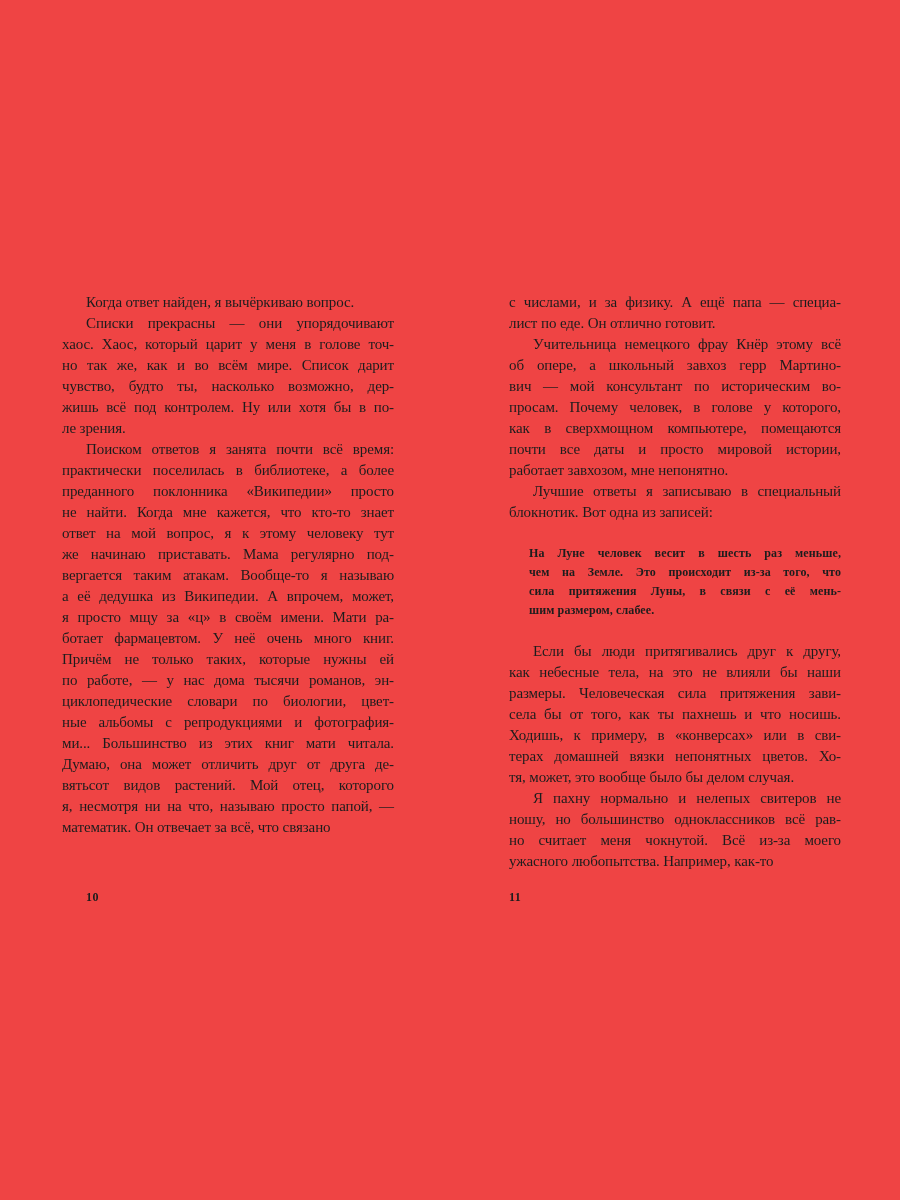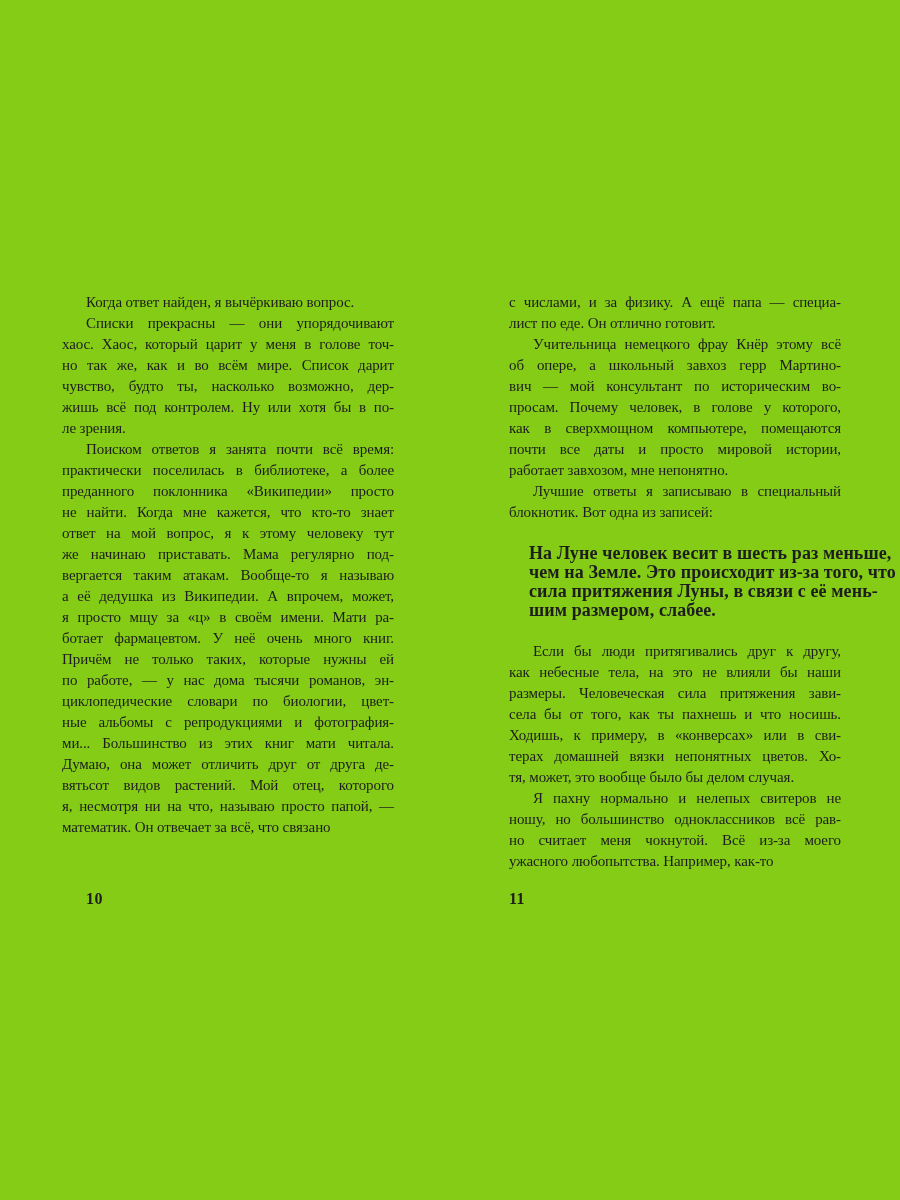--- a/index.html
+++ b/index.html
@@ -4,21 +4,21 @@
 <style>
   html, body {
     margin: 0;
     padding: 0;
     background: #ffffff;
   }
   .spread {
     position: relative;
     width: 900px;
     height: 1200px;
-    background: #84cc16;
+    background: #ef4444;
     font-family: "Liberation Serif", "DejaVu Serif", serif;
     color: #1d1d1d;
     overflow: hidden;
   }
   .page {
     position: absolute;
     top: 292px;
     width: 332px;
     height: 660px;
   }
@@ -35,31 +35,31 @@
     letter-spacing: -0.1px;
     white-space: nowrap;
   }
   .line.indent { text-indent: 24px; }
   .line.last   { text-align-last: left; white-space: normal; }
 
   .block.quote {
     margin: 21px 0 21px 20px;
   }
   .block.quote .line {
-    font-size: 18px;
+    font-size: 12px;
     line-height: 19px;
     font-weight: bold;
     letter-spacing: 0.1px;
   }
 
   .page-number {
     position: absolute;
     top: 598px;
     width: 100%;
-    font-size: 16px;
+    font-size: 12px;
     font-weight: bold;
     letter-spacing: 0.5px;
   }
   .page.left  .page-number { text-align: left;  padding-left: 24px;  box-sizing: border-box; }
   .page.right .page-number { text-align: left; padding-right: 24px; box-sizing: border-box; }
 </style>
 </head>
 <body>
 
 <div class="spread">

